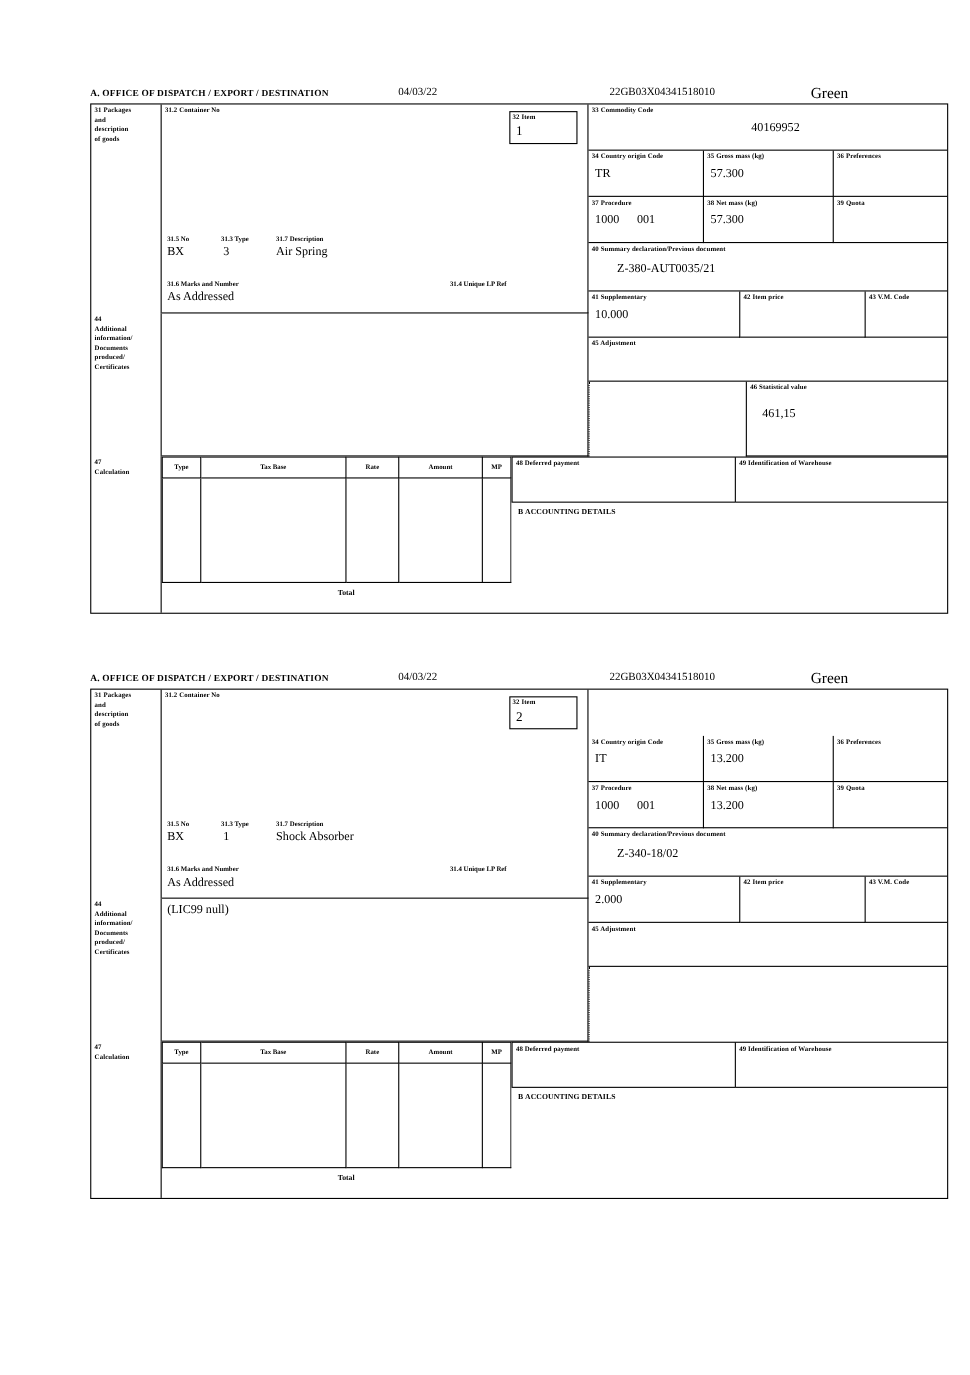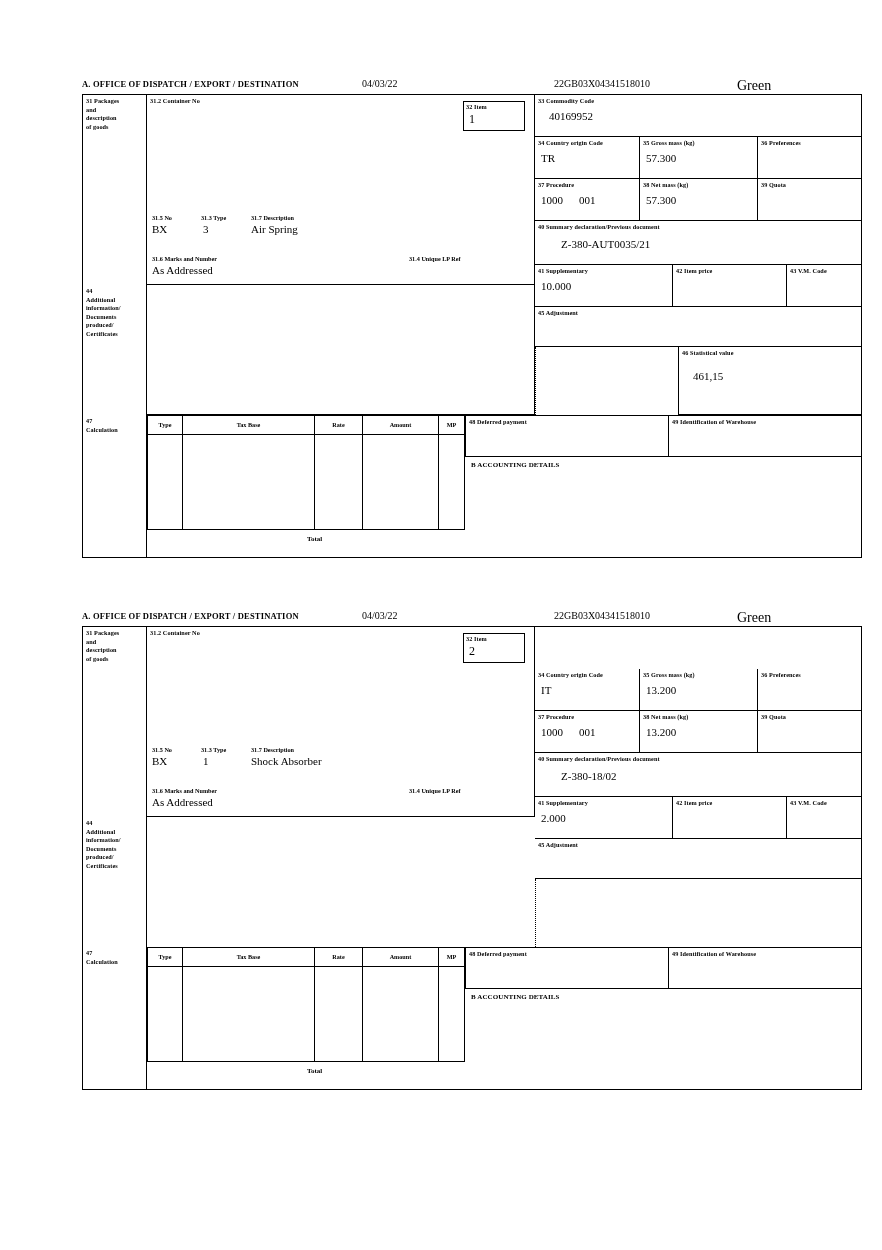--- a/index.html
+++ b/index.html
@@ -164,21 +164,21 @@
         <span class="sub31val" style="left:262px;top:169px;"></span>
 
         <div class="itembox" style="left:316px;top:6px;width:62px;height:30px;">
           <span class="lbl" style="padding:1px 0 0 2px;">32 Item</span>
           <span class="val" style="font-size:12px;padding-left:5px;">1</span>
         </div>
       </div>
 
       <div class="cell bb" style="left:452px;top:0;width:326px;height:42px;">
         <span class="lbl">33 Commodity Code</span>
-        <span class="val" style="padding-left:14px;padding-top:4px;">40169952</span>
+        <span class="val" style="padding-left:14px;padding-top:4px;text-align:center;">40169952</span>
       </div>
 
       <div class="cell bb br" style="left:452px;top:42px;width:105px;height:42px;">
         <span class="lbl">34 Country origin Code</span>
         <span class="val" style="padding-top:4px;">TR</span>
       </div>
       <div class="cell bb br" style="left:557px;top:42px;width:118px;height:42px;">
         <span class="lbl">35 Gross mass (kg)</span>
         <span class="val" style="padding-top:4px;">57.300</span>
       </div>
@@ -357,21 +357,21 @@
         <span class="lbl">38 Net mass (kg)</span>
         <span class="val" style="padding-top:4px;">13.200</span>
       </div>
       <div class="cell bb" style="left:675px;top:84px;width:103px;height:42px;">
         <span class="lbl">39 Quota</span>
         <span class="val" style="padding-top:4px;"></span>
       </div>
 
       <div class="cell bb" style="left:452px;top:126px;width:326px;height:44px;">
         <span class="lbl">40 Summary declaration/Previous document</span>
-        <span class="val" style="padding-left:26px;padding-top:6px;">Z-380-18/02</span>
+        <span class="val" style="padding-left:26px;padding-top:6px;">Z-340-18/02</span>
       </div>
 
       <div class="cell bb br" style="left:452px;top:170px;width:138px;height:42px;">
         <span class="lbl">41 Supplementary</span>
         <span class="val" style="padding-top:4px;">2.000</span>
       </div>
       <div class="cell bb br" style="left:590px;top:170px;width:114px;height:42px;">
         <span class="lbl">42 Item price</span>
         <span class="val" style="padding-top:4px;"></span>
       </div>
@@ -382,20 +382,23 @@
 
       <div class="cell br" style="left:0;top:190px;width:64px;height:130px;">
         <span class="lbl">44</span>
         <span class="lbl" style="padding-top:0">Additional</span>
         <span class="lbl" style="padding-top:0">information/</span>
         <span class="lbl" style="padding-top:0">Documents</span>
         <span class="lbl" style="padding-top:0">produced/</span>
         <span class="lbl" style="padding-top:0">Certificates</span>
       </div>
 
+      <div class="cell br bb" style="left:64px;top:190px;width:388px;height:130px;">
+        <span class="sub31val" style="left:5px;top:4px;">(LIC99 null)</span>
+      </div>
 
       <div class="cell bb" style="left:452px;top:212px;width:326px;height:40px;">
         <span class="lbl">45 Adjustment</span>
         <span class="val" style="padding-top:4px;"></span>
       </div>
 
       <div class="dotted-v" style="left:452px;top:252px;height:68px;"></div>
 
       <div class="cell br" style="left:0;top:320px;width:64px;height:142px;">
         <span class="lbl">47</span>

